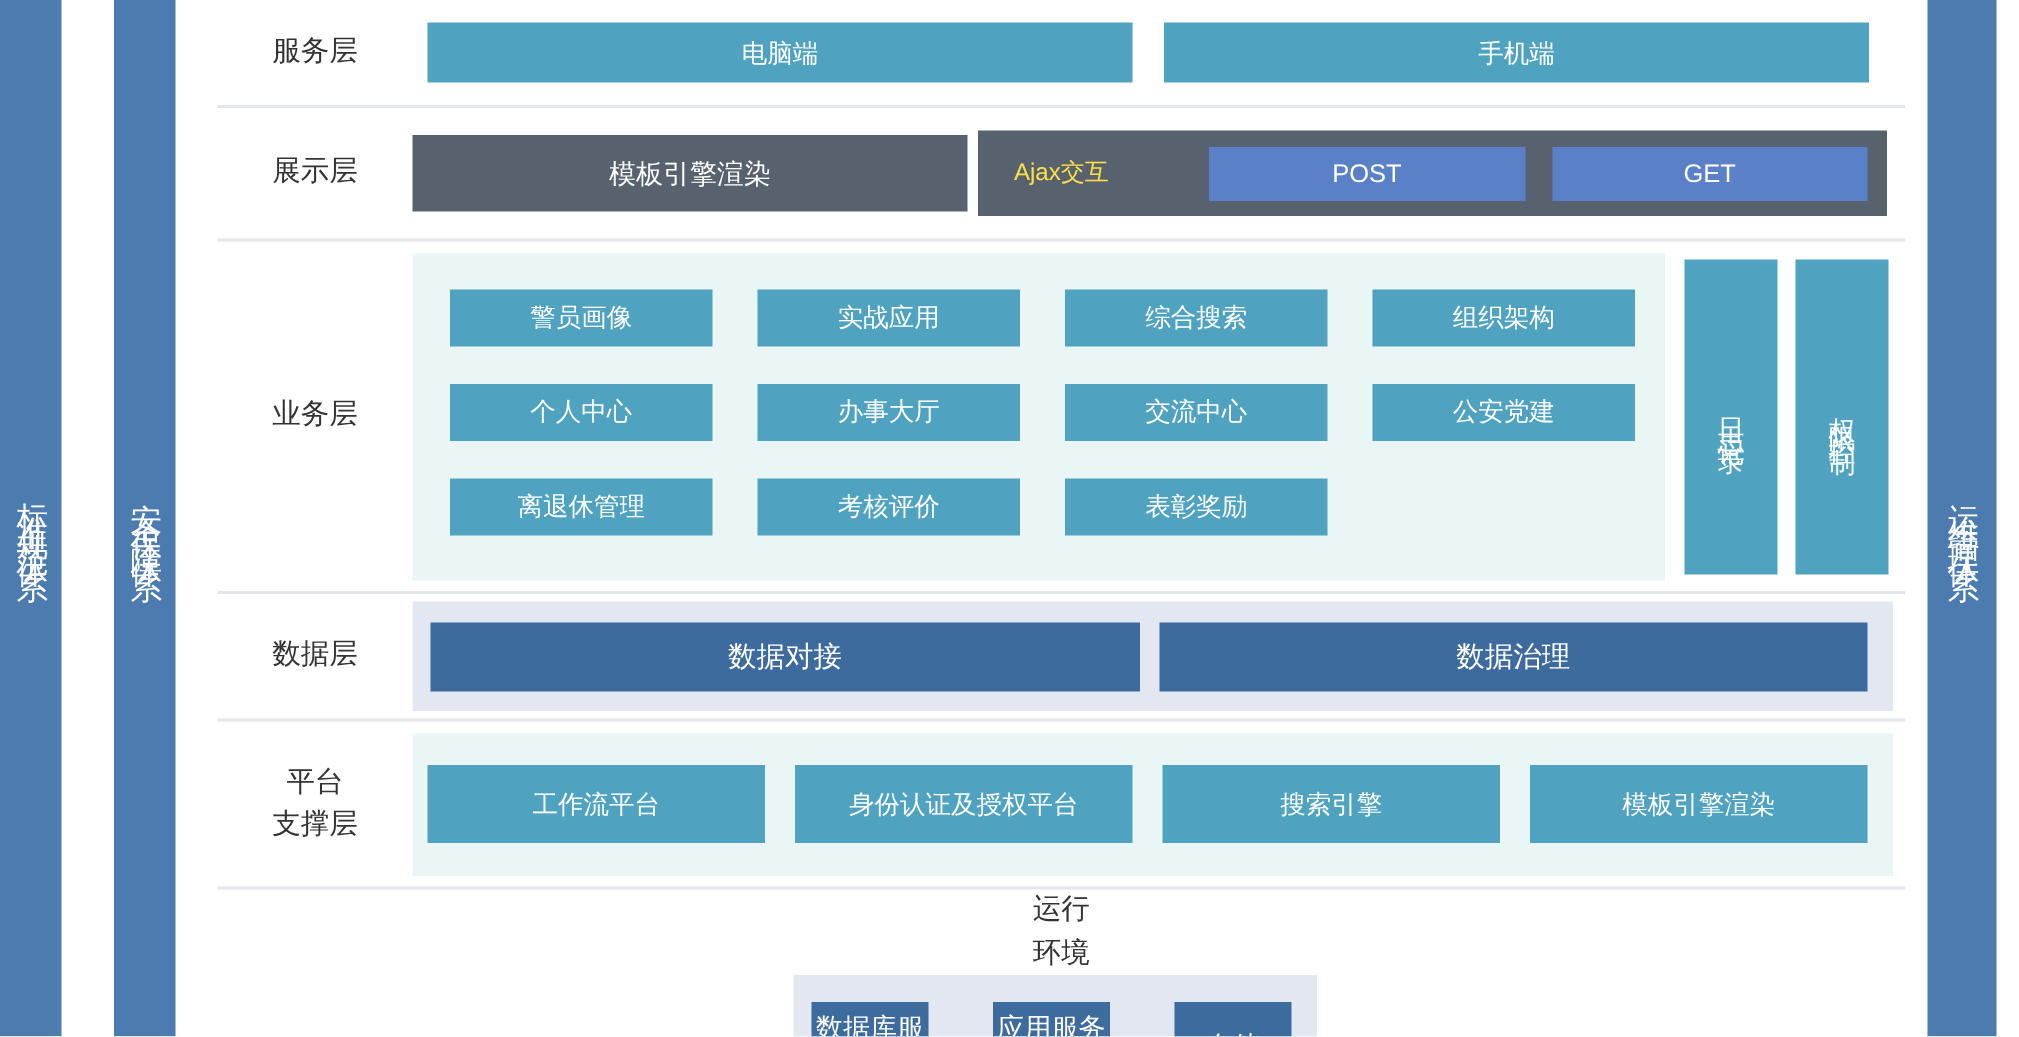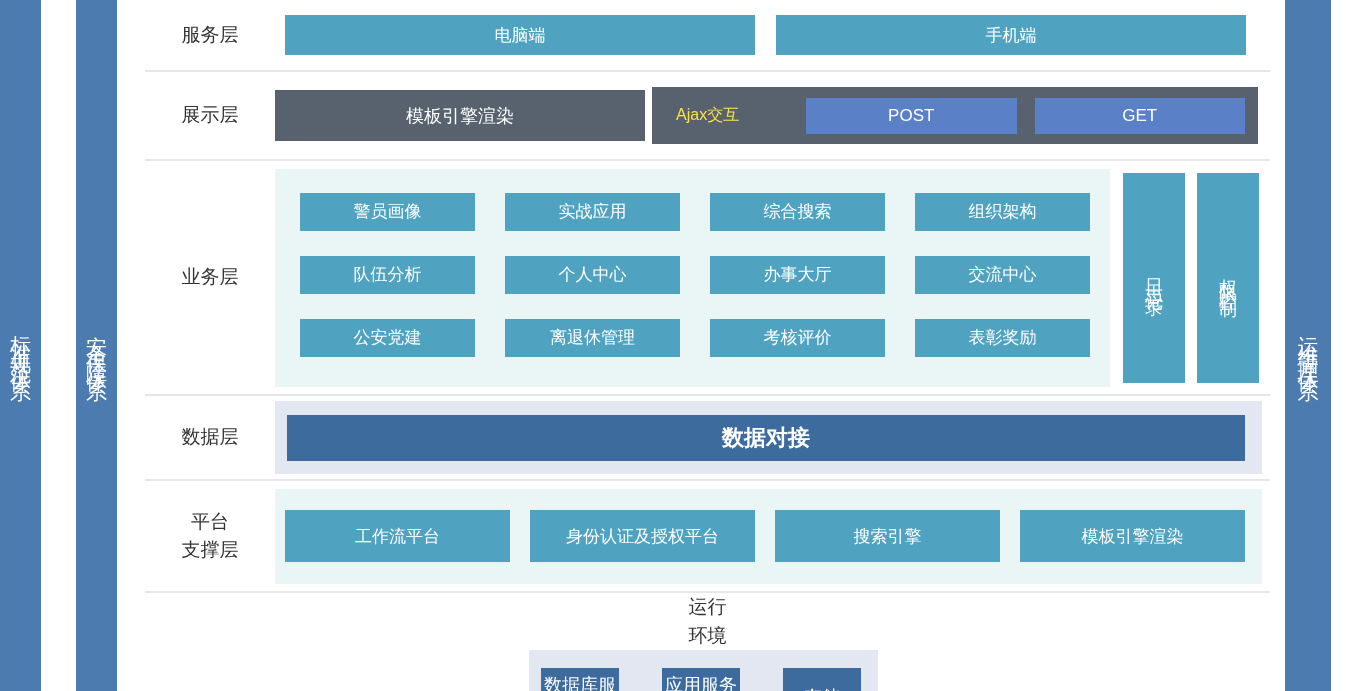--- a/index.html
+++ b/index.html
@@ -54,21 +54,21 @@
   .biz-panel .box { height:38px; }
   .vbox { writing-mode:vertical-rl; text-orientation:upright; font-size:18px;
           letter-spacing:7px; display:flex; align-items:center; justify-content:center; color:#fff; }
   .biz-side-1 { margin-left:13px; width:62px; height:210px; }
   .biz-side-2 { margin-left:12px; width:62px; height:210px; }
 
   
   .row-data { height:85px; }
   .data-panel { flex:1; height:73px; margin-right:8px; background:var(--panel-blue,#e2e7f2);
                 display:flex; align-items:center; padding:0 17px 0 12px; gap:13px; }
-  .data-panel .box { flex:1; height:46px; font-size:22px;font-weight:bold; }
+  .data-panel .box { flex:1; height:46px; font-size:19px; }
 
   
   .row-platform { height:112px; }
   .platform-panel { flex:1; height:95px; margin-right:8px; background:var(--panel-teal,#eaf5f6);
                     display:flex; align-items:center; padding:0 17px 0 10px; gap:20px; }
   .platform-panel .box { flex:1; height:52px; }
 
   
   .row-runtime { height:98px;flex-direction:column; }
   .runtime-panel { flex:1; height:93px; margin-right:8px; background:var(--panel-blue,#e2e7f2);
@@ -115,39 +115,39 @@
     </section>
 
     <section class="row row-business">
       <div class="row-label">业务层</div>
       <div class="row-content">
         <div class="biz-panel">
           <div class="box teal">警员画像</div>
           <div class="box teal">实战应用</div>
           <div class="box teal">综合搜索</div>
           <div class="box teal">组织架构</div>
-          <div class="box teal">队伍分析</div>
           <div class="box teal">个人中心</div>
           <div class="box teal">办事大厅</div>
           <div class="box teal">交流中心</div>
           <div class="box teal">公安党建</div>
           <div class="box teal">离退休管理</div>
           <div class="box teal">考核评价</div>
           <div class="box teal">表彰奖励</div>
         </div>
         <div class="vbox teal biz-side-1">日志记录</div>
         <div class="vbox teal biz-side-2">权限控制</div>
       </div>
     </section>
 
     <section class="row row-data">
       <div class="row-label">数据层</div>
       <div class="row-content">
         <div class="data-panel">
           <div class="box darkblue">数据对接</div>
+          <div class="box darkblue">数据治理</div>
         </div>
       </div>
     </section>
 
     <section class="row row-platform">
       <div class="row-label">平台
 支撑层</div>
       <div class="row-content">
         <div class="platform-panel">
           <div class="box teal">工作流平台</div>

